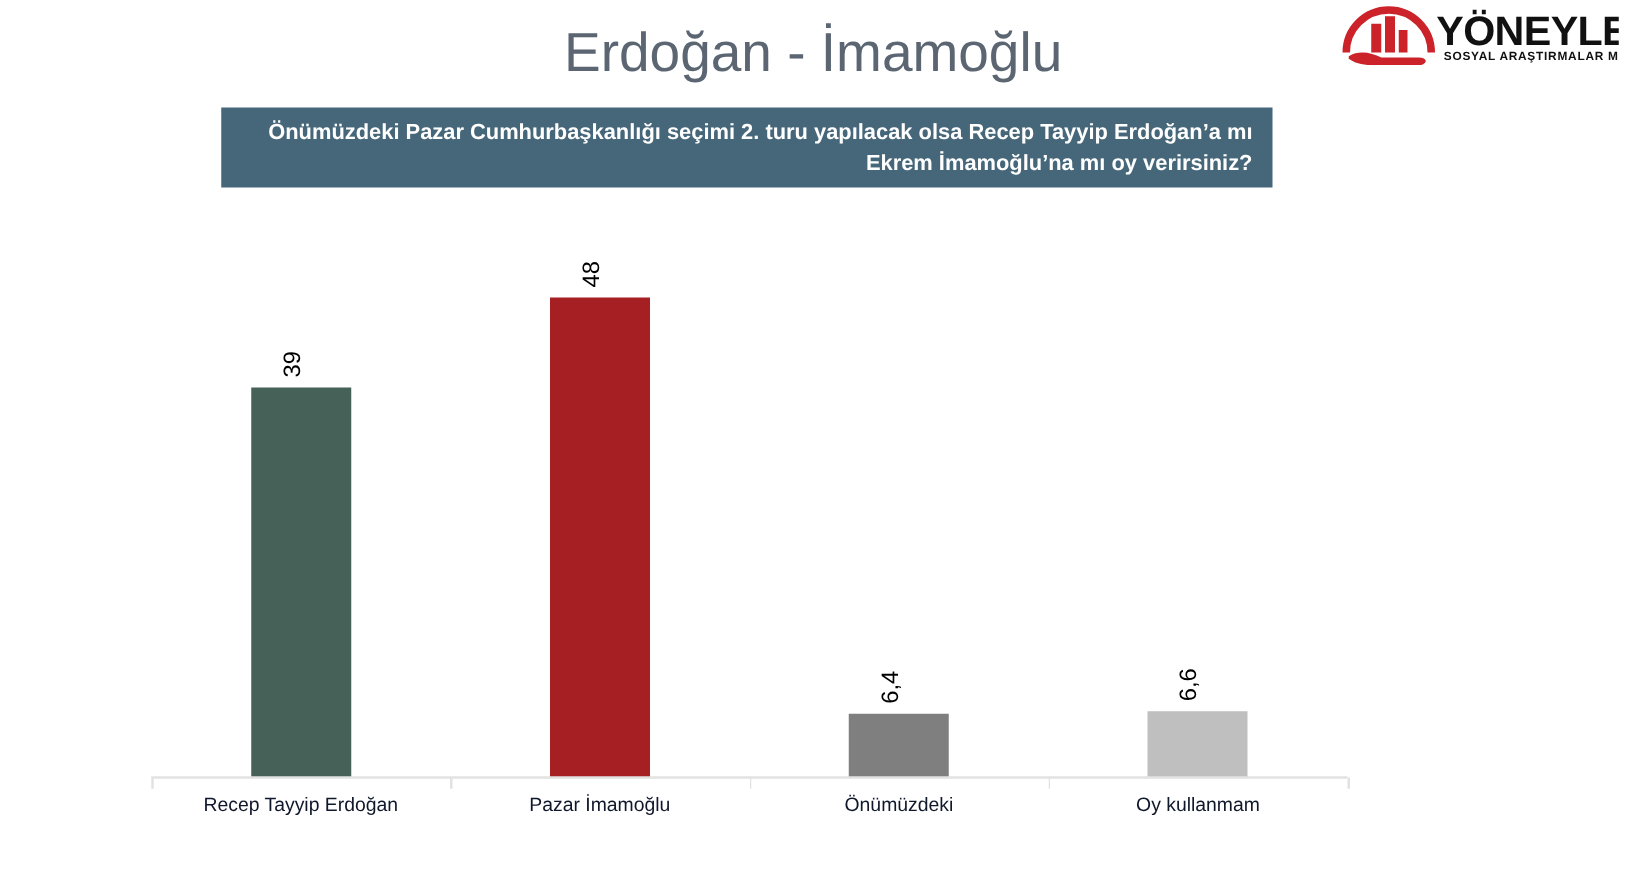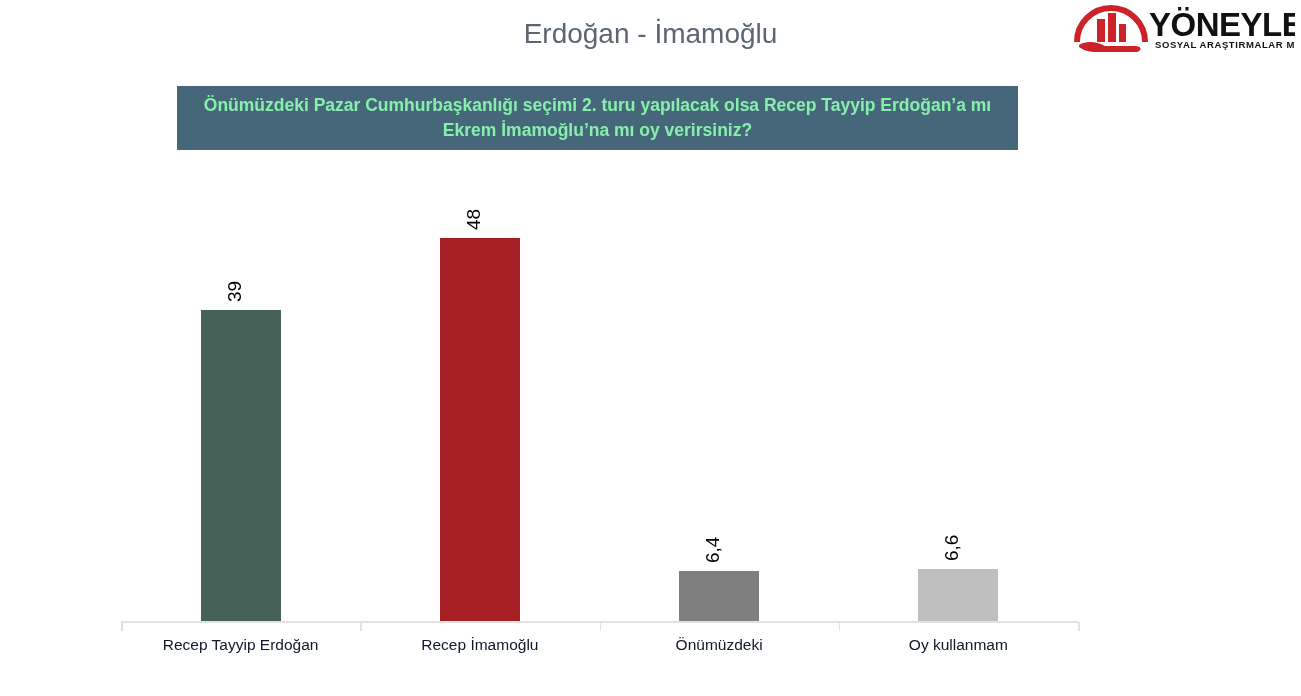--- a/index.html
+++ b/index.html
@@ -15,21 +15,21 @@
     position: relative;
   }
 
   
   .page-title {
     position: absolute;
     left: 0;
     top: 18px;
     width: 1301px;
     text-align: center;
-    font-size: 28px;
+    font-size: 44px;
     font-weight: 400;
     color: #5b6672;
     letter-spacing: 0px;
     white-space: nowrap;
   }
 
   
   .logo {
     position: absolute;
     right: 6px;
@@ -45,25 +45,25 @@
     left: 177px;
     top: 86px;
     width: 841px;
     height: 64px;
     background: #46677a;
     display: flex;
     align-items: center;
     justify-content: center;
   }
   .banner-text {
-    color: #86efac;
+    color: #ffffff;
     font-size: 17.5px;
     font-weight: bold;
     line-height: 1.45;
-    text-align: center;
+    text-align: right;
     padding: 0 16px;
   }
 
   
   .chart {
     position: absolute;
     left: 0;
     top: 0;
     width: 1301px;
     height: 696px;
@@ -167,20 +167,20 @@
         <div class="bar-value" style="bottom: 59.2px;">6,4</div>
       </div>
       <div class="bar-group" style="left: 717.75px; width: 239.25px;">
         <div class="bar" style="height: 52.8px; background: rgb(191, 191, 191);"></div>
         <div class="bar-value" style="bottom: 60.8px;">6,6</div>
       </div>
     </div>
   <div class="axis-line" style="background: rgb(226, 226, 226);"></div>
 <div class="cat-label" style="left: 121px; width: 239.25px;">Recep Tayyip Erdoğan</div>
     <div class="axis-tick" style="left: 121px; background: rgb(226, 226, 226);"></div>
-    <div class="cat-label" style="left: 360.25px; width: 239.25px;">Recep İmamoğlu</div>
+    <div class="cat-label" style="left: 360.25px; width: 239.25px;">Pazar İmamoğlu</div>
     <div class="axis-tick" style="left: 360.25px; background: rgb(226, 226, 226);"></div>
     <div class="cat-label" style="left: 599.5px; width: 239.25px;">Önümüzdeki</div>
     <div class="axis-tick" style="left: 599.5px; background: rgb(226, 226, 226);"></div>
     <div class="cat-label" style="left: 838.75px; width: 239.25px;">Oy kullanmam</div>
     <div class="axis-tick" style="left: 838.75px; background: rgb(226, 226, 226);"></div>
     <div class="axis-tick" style="left: 1078px; background: rgb(226, 226, 226);"></div>
   </div>
 
 </body></html>

